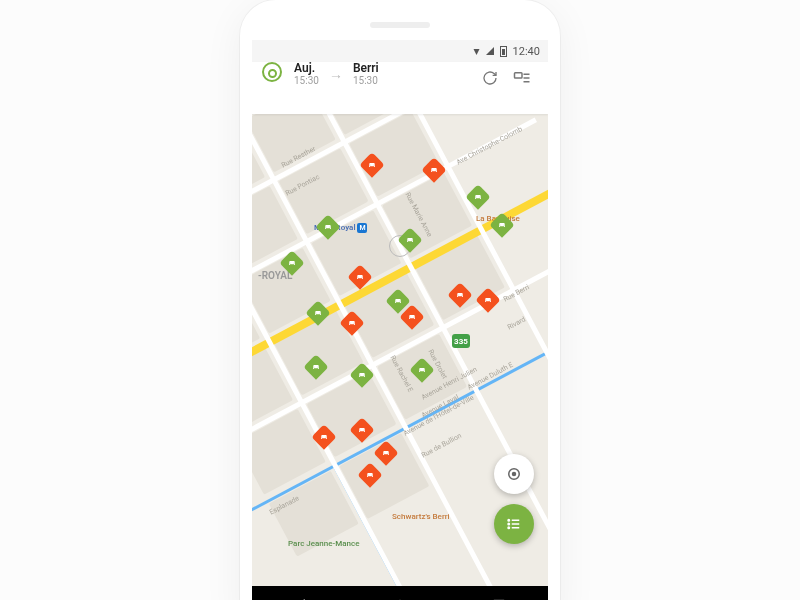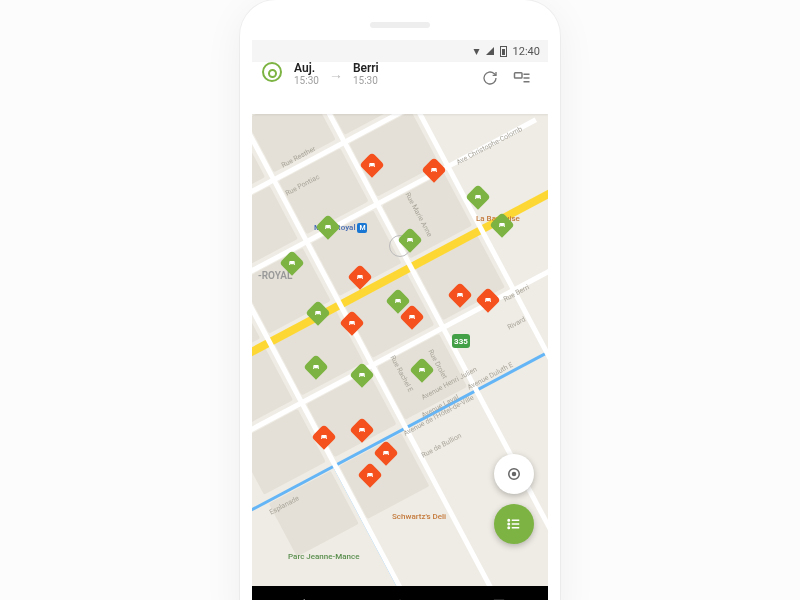--- a/index.html
+++ b/index.html
@@ -222,22 +222,22 @@
       <div class="street-name" style="left:170px; top:298px">Avenue Laval</div>
       <div class="street-name" style="left:152px; top:316px">Avenue de l'Hôtel-de-Ville</div>
       <div class="street-name" style="left:170px; top:338px">Rue de Bullion</div>
       <div class="street-name" style="left:216px; top:270px">Avenue Duluth E</div>
       <div class="street-name" style="left:18px; top:395px">Esplanade</div>
 
       <div class="poi metro" style="left:62px; top:109px">
         <span>Mont-Royal</span><span class="metro-badge">M</span>
       </div>
       <div class="poi" style="left:224px; top:100px">La Banquise</div>
-      <div class="poi" style="left:140px; top:398px; color:#c47a3c">Schwartz's Deli</div>
-      <div class="poi" style="left:36px; top:438px; color:#5a8f4e">Parc Jeanne-Mance</div>
+      <div class="poi" style="left:140px; top:398px; color:#c47a3c">Schwartz's Berri</div>
+      <div class="poi" style="left:36px; top:425px; color:#5a8f4e">Parc Jeanne-Mance</div>
       <div class="poi" style="left:6px; top:156px; color:#999; font-size:10px; font-weight:600">-ROYAL</div>
 
       <div class="route-badge" style="left:200px; top:220px">335</div>
 
       <div class="center-dot"></div>
 
       <div id="pins">
           <div class="pin red" style="left: 120px; top: 60px;">
             <svg width="10" height="10" viewBox="0 0 24 24" fill="#fff">
               <path d="M5 11l1.5-4h11L19 11v6h-2v-2H7v2H5v-6zm2 2a1 1 0 100-2 1 1 0 000 2zm10 0a1 1 0 100-2 1 1 0 000 2z"></path>

